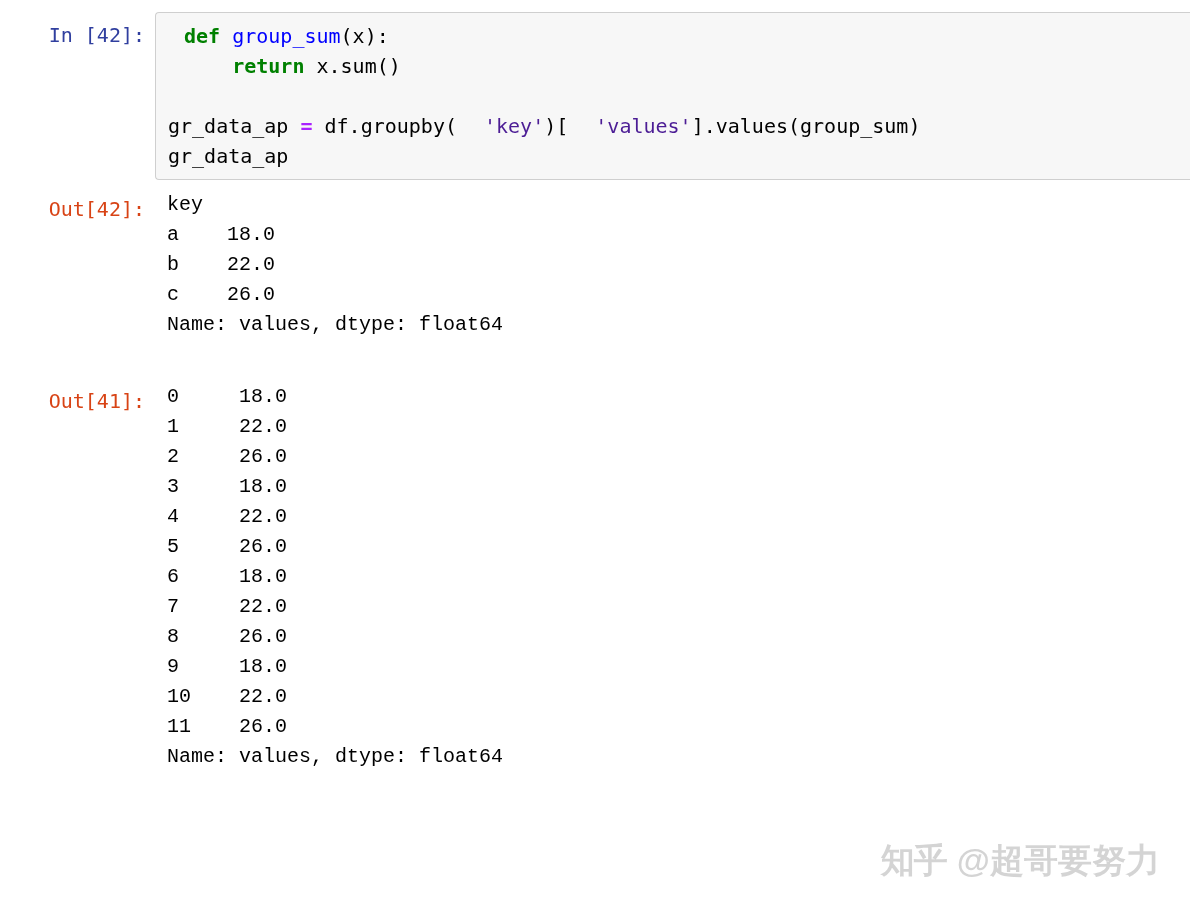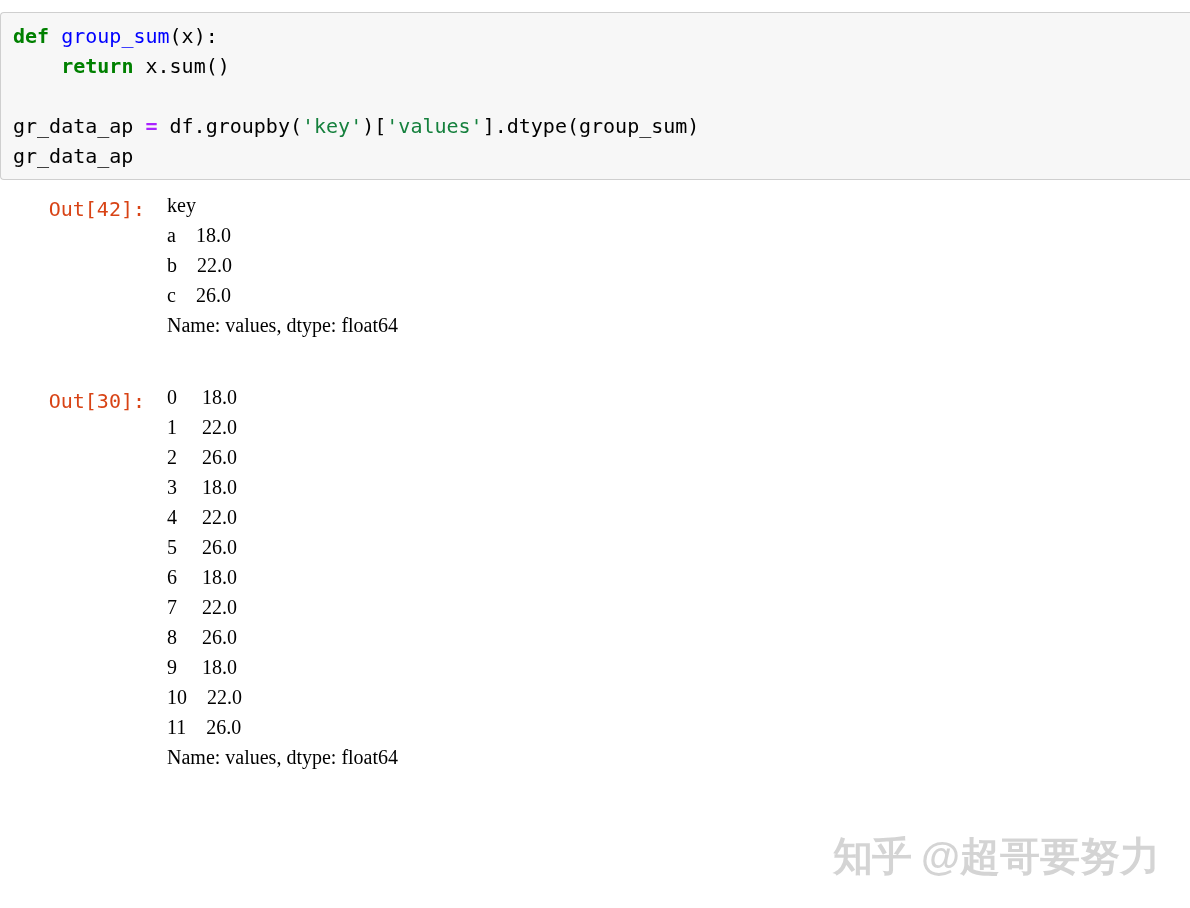--- a/index.html
+++ b/index.html
@@ -41,82 +41,83 @@
     padding: 8px 12px;
     white-space: pre;
     font-family: inherit;
     font-size: 20px;
     overflow: hidden;
   }
   .out-area {
     flex: 1;
     padding: 4px 12px;
     white-space: pre;
-    font-family: Liberation Serif, serif;
+    font-family: Liberation Mono, monospace;
     font-size: 20px;
     color: #000;
   }
   .gap { height: 28px; }
 
   
-  .kw  { color: #008000; font-weight: bold; }  
+  .kw  { color: #008000; font-weight: bold; margin-left: 16px; }  
   .fn  { color: #0000FF; }                     
   .op  { color: #AA22FF; font-weight: bold; }  
-  .str { color: #15803d; }                     
+  .str { color: #4c1d95; margin-left: 27px; }                     
   .pun { color: #000; }
   .bi  { color: #008000; }                     
 
   
   .watermark {
     position: fixed;
     right: 30px;
     bottom: 22px;
     display: flex;
     align-items: center;
     gap: 10px;
     opacity: 0.18;
     font-family: -apple-system, "PingFang SC", "Microsoft YaHei", sans-serif;
-    font-size: 40px;
+    font-size: 34px;
     font-weight: 600;
     color: #111;
     pointer-events: none;
     user-select: none;
   }
   .zhihu-logo {
     font-weight: 800;
     letter-spacing: -1px;
   }
 </style>
 </head>
 <body>
 
 <div class="nb">
 
   <div class="cell">
+    <div class="prompt in">In [42]:</div>
     <div class="in-area"><span class="kw">def</span> <span class="fn">group_sum</span><span class="pun">(x):</span>
 <span>    </span><span class="kw">return</span><span> x.sum()</span>
 <span></span>
-<span>gr_data_ap </span><span class="op">=</span><span> df.groupby(</span><span class="str">'key'</span><span>)[</span><span class="str">'values'</span><span>].dtype(group_sum)</span>
+<span>gr_data_ap </span><span class="op">=</span><span> df.groupby(</span><span class="str">'key'</span><span>)[</span><span class="str">'values'</span><span>].values(group_sum)</span>
 <span>gr_data_ap</span></div>
   </div>
 
   <div class="cell">
     <div class="prompt out">Out[42]:</div>
     <div class="out-area">key
 a    18.0
 b    22.0
 c    26.0
 Name: values, dtype: float64</div>
   </div>
 
   <div class="gap"></div>
 
 
   <div class="cell">
-    <div class="prompt out">Out[30]:</div>
+    <div class="prompt out">Out[41]:</div>
     <div class="out-area">0     18.0
 1     22.0
 2     26.0
 3     18.0
 4     22.0
 5     26.0
 6     18.0
 7     22.0
 8     26.0
 9     18.0

